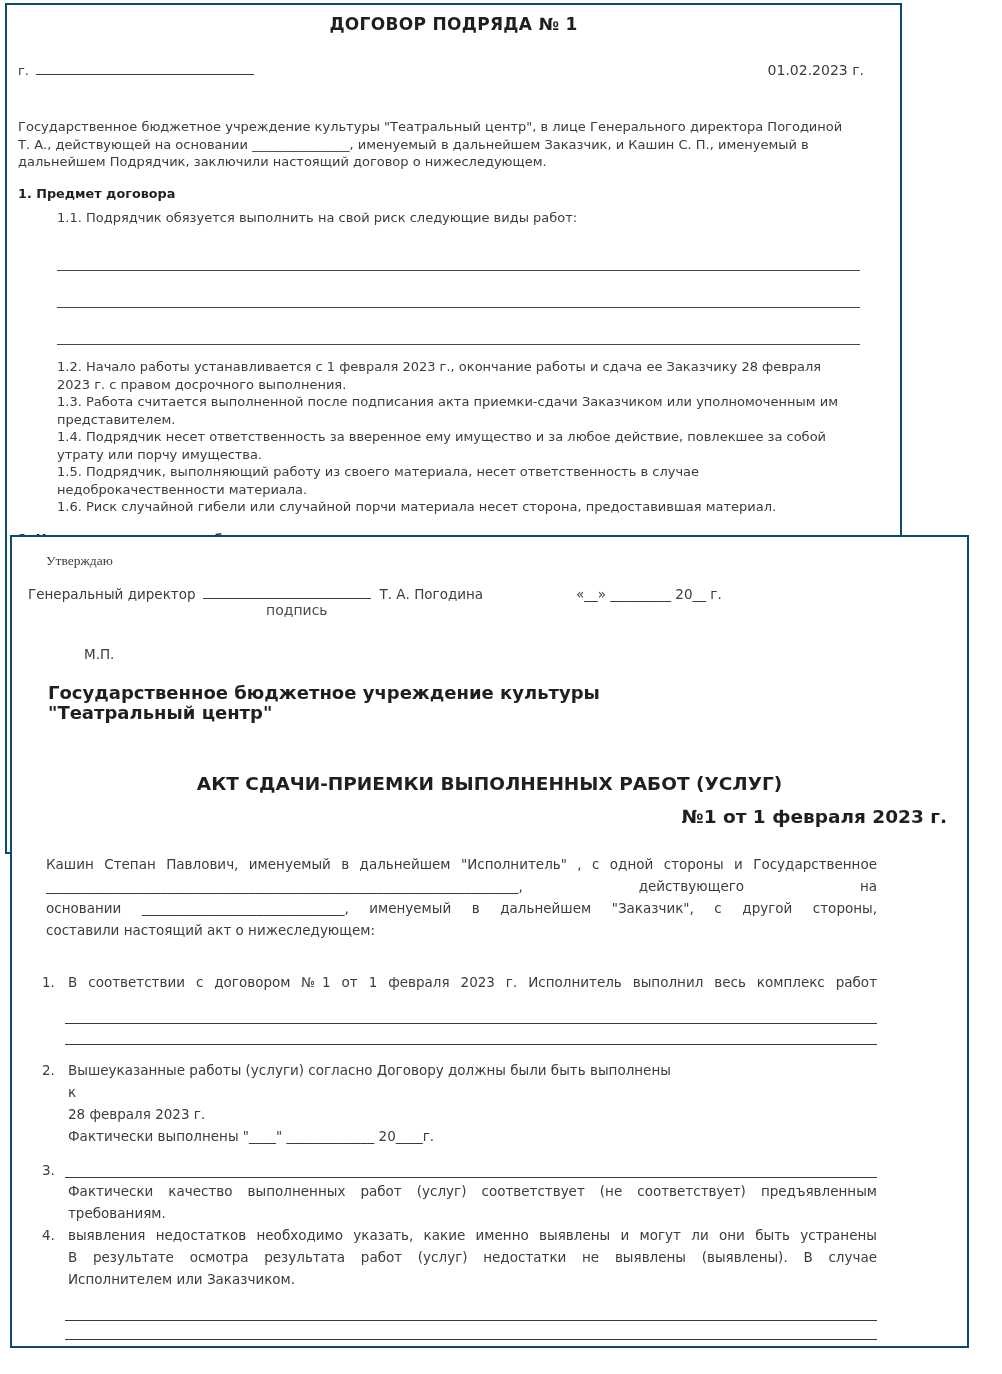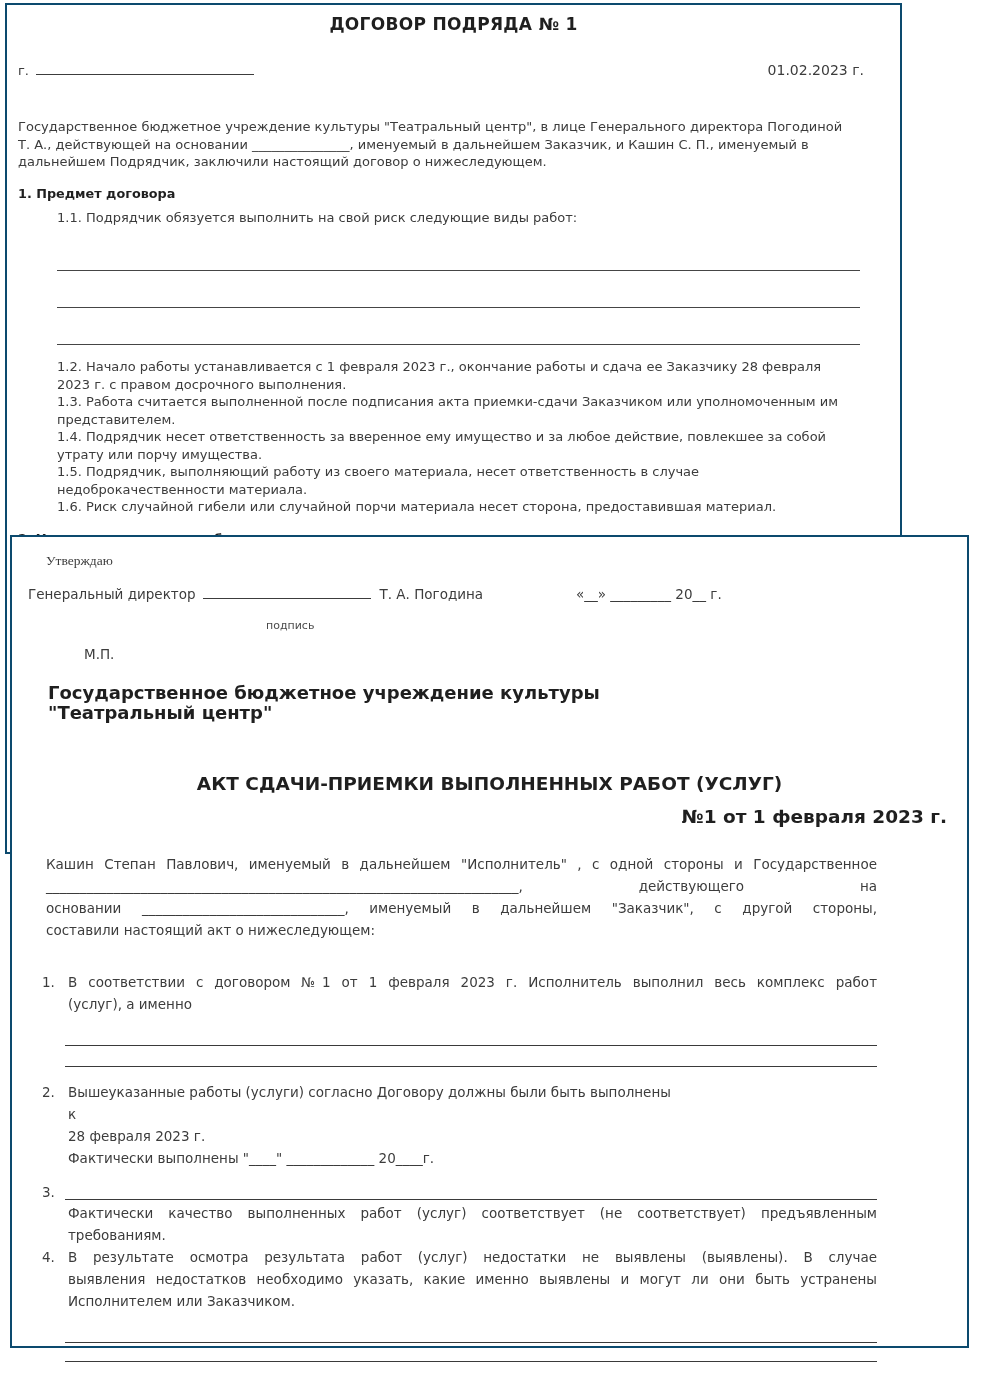--- a/index.html
+++ b/index.html
@@ -27,21 +27,21 @@
   .d1-blank{margin:0 40px 0 50px;border-bottom:1.6px solid #454545;}
   .d1-blank.b1{height:44px;}
   .d1-blank.b2,.d1-blank.b3{height:36px;}
   .d1-clauses{margin:13px 50px 0 50px;}
   .d1-clauses p{margin:0;}
   
   #doc2{left:10px;top:535px;width:959px;height:813px;z-index:2;font-size:13.5px;line-height:22px;}
   .approve{margin:13px 0 0 34px;font-family:Liberation Serif, serif;}
   .director-row{position:relative;margin:11px 0 0 16px;height:46px;}
   .director-row .uline{width:168px;margin:0 8px 0 8px;}
-  .caption-sign{position:absolute;left:238px;top:37px;font-size:11px;color:#4a4a4a;line-height:12px;}
+  .caption-sign{position:absolute;left:238px;top:21px;font-size:14px;color:#4a4a4a;line-height:12px;}
   .date-blank{position:absolute;left:548px;top:0;}
   .stamp{margin:14px 0 0 72px;}
   .org{margin:18px 90px 0 36px;font-weight:bold;color:#1f1f1f;font-size:18px;line-height:20px;}
   .act-title{margin:49px 20px 0 20px;text-align:center;font-weight:bold;color:#1f1f1f;font-size:18.5px;line-height:24px;}
   .act-sub{margin:10px 20px 0 20px;text-align:right;font-weight:bold;color:#1f1f1f;font-size:18.5px;}
   .d2-intro{margin:25px 90px 0 34px;}
   .jl{text-align:justify;text-align-last:justify;}
   .d2-list{margin:30px 90px 0 56px;}
   .item{position:relative;}
   .num{position:absolute;left:-26px;top:0;}
@@ -119,21 +119,20 @@
     <div class="jl">______________________________________________________________________, действующего на</div>
     <div class="jl">основании ______________________________, именуемый в дальнейшем "Заказчик", с другой стороны,</div>
     <div>составили настоящий акт о нижеследующем:</div>
   </div>
 
   <div class="d2-list">
 
     <div class="item">
       <span class="num">1.</span>
       <div class="jl">В соответствии с договором №1 от 1 февраля 2023 г. Исполнитель выполнил весь комплекс работ</div>
-      <div>(услуг), а именно</div>
       <div class="d2-blank bl20 mt10"></div>
       <div class="d2-blank bl20"></div>
     </div>
 
     <div class="item mt14">
       <span class="num">2.</span>
       <div class="flexline">
         <span>Вышеуказанные работы (услуги) согласно Договору должны были быть выполнены</span>
         <span>к</span>
       </div>
@@ -144,22 +143,22 @@
     <div class="item">
       <span class="num">3.</span>
       <div class="d2-blank bl18 mt12"></div>
       <div class="gap24"></div>
       <div class="jl">Фактически качество выполненных работ (услуг) соответствует (не соответствует) предъявленным</div>
       <div>требованиям.</div>
     </div>
 
     <div class="item">
       <span class="num">4.</span>
+      <div class="jl">выявления недостатков необходимо указать, какие именно выявлены и могут ли они быть устранены</div>
       <div class="jl">В результате осмотра результата работ (услуг) недостатки не выявлены (выявлены). В случае</div>
-      <div class="jl">выявления недостатков необходимо указать, какие именно выявлены и могут ли они быть устранены</div>
       <div>Исполнителем или Заказчиком.</div>
       <div class="d2-blank bl18 mt12"></div>
       <div class="d2-blank bl18"></div>
 
     </div>
 
   </div>
 </div>
 
 </body></html>

